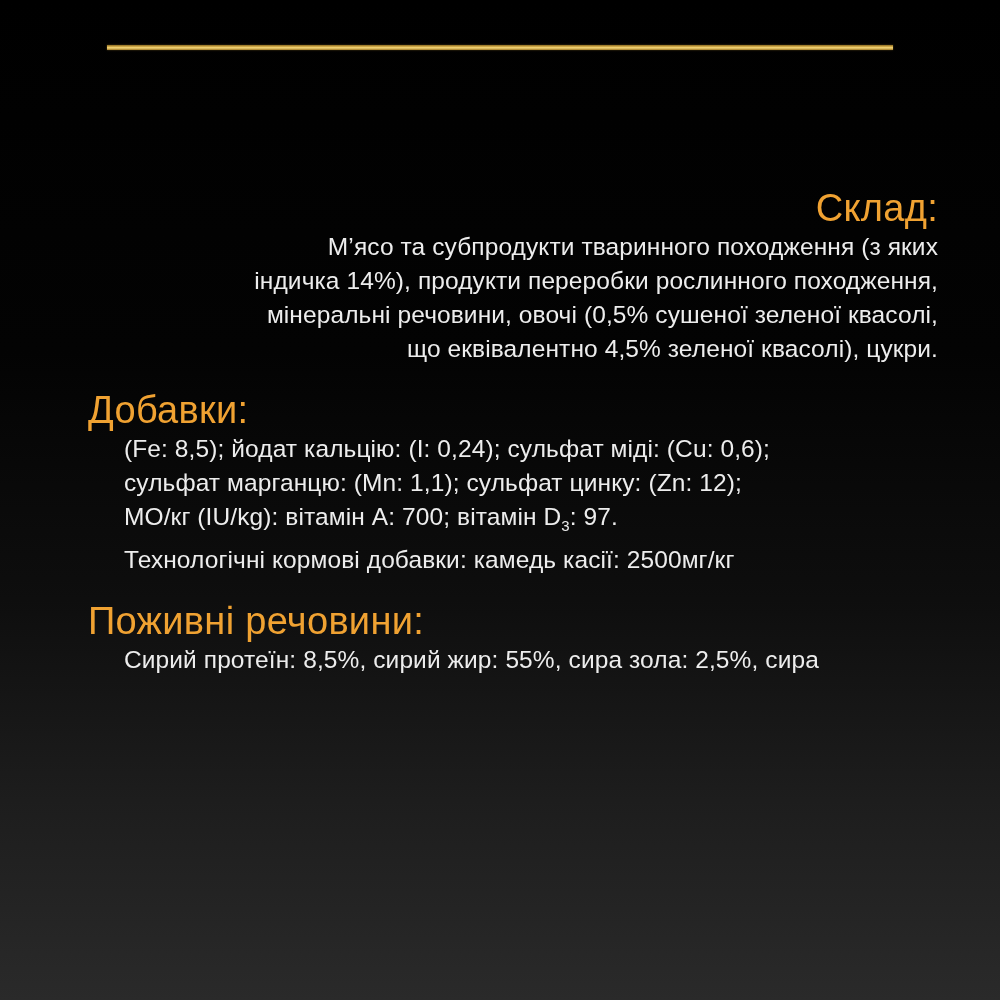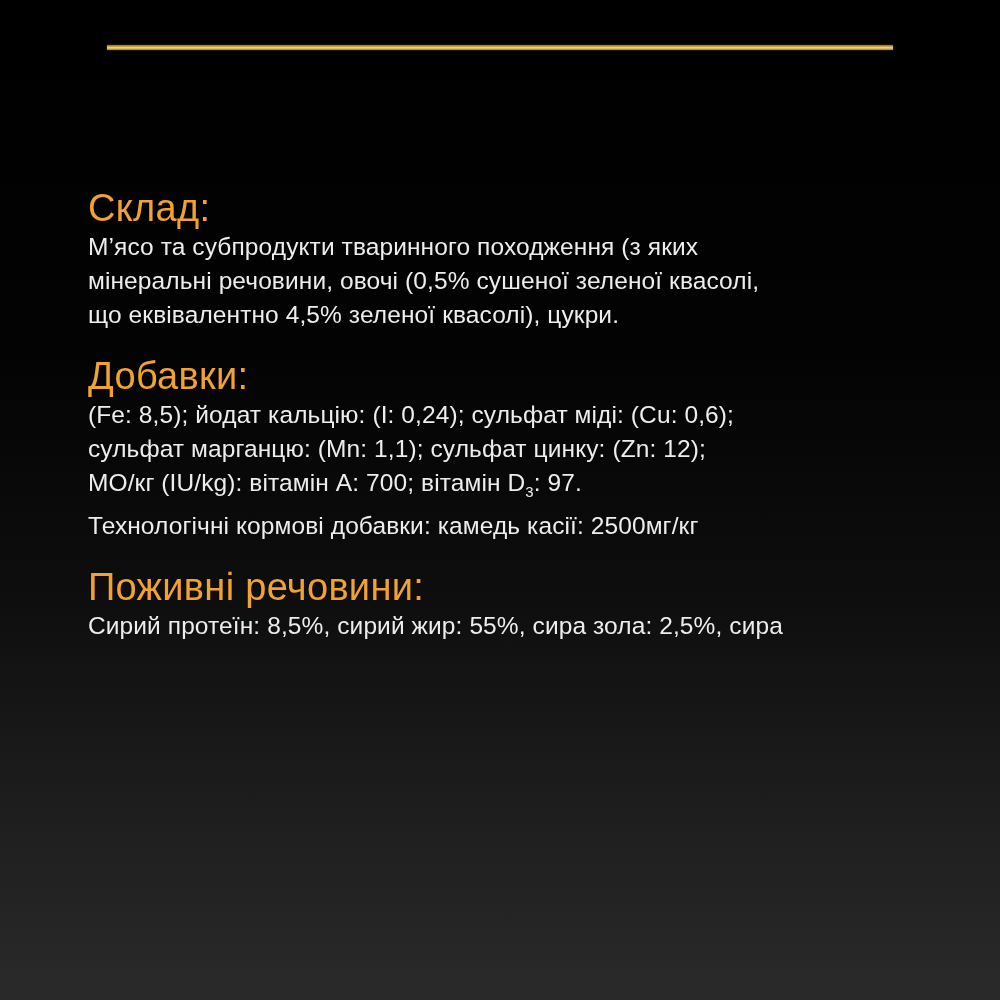--- a/index.html
+++ b/index.html
@@ -43,39 +43,41 @@
   .body-text {
     color: #ededed;
     font-size: 24.5px;
     line-height: 34px;
     margin: 0;
     letter-spacing: 0.1px;
   }
   .line {
     display: block;
     white-space: nowrap;
+    margin-left: 36px;
   }
-  .sec-composition { margin-bottom: 22px; }
+  .sec-composition { margin-bottom: 22px; text-align: right; }
   .sec-additives { margin-bottom: 22px; }
   .sub {
     font-size: 15px;
     vertical-align: -6px;
   }
 </style>
 </head>
 <body>
 
 <div class="gold-rule"></div>
 
 <div class="content">
 
   <section class="section sec-composition">
     <h2 class="heading">Склад:</h2>
     <p class="body-text">
       <span class="line">М’ясо та субпродукти тваринного походження (з яких</span>
+      <span class="line">індичка 14%), продукти переробки рослинного походження,</span>
       <span class="line">мінеральні речовини, овочі (0,5% сушеної зеленої квасолі,</span>
       <span class="line">що еквівалентно 4,5% зеленої  квасолі), цукри.</span>
     </p>
   </section>
 
   <section class="section sec-additives">
     <h2 class="heading">Добавки:</h2>
     <p class="body-text">
       <span class="line">(Fe: 8,5); йодат кальцію: (I: 0,24); сульфат міді: (Cu: 0,6);</span>
       <span class="line">сульфат марганцю: (Mn: 1,1); сульфат цинку: (Zn: 12);</span>

